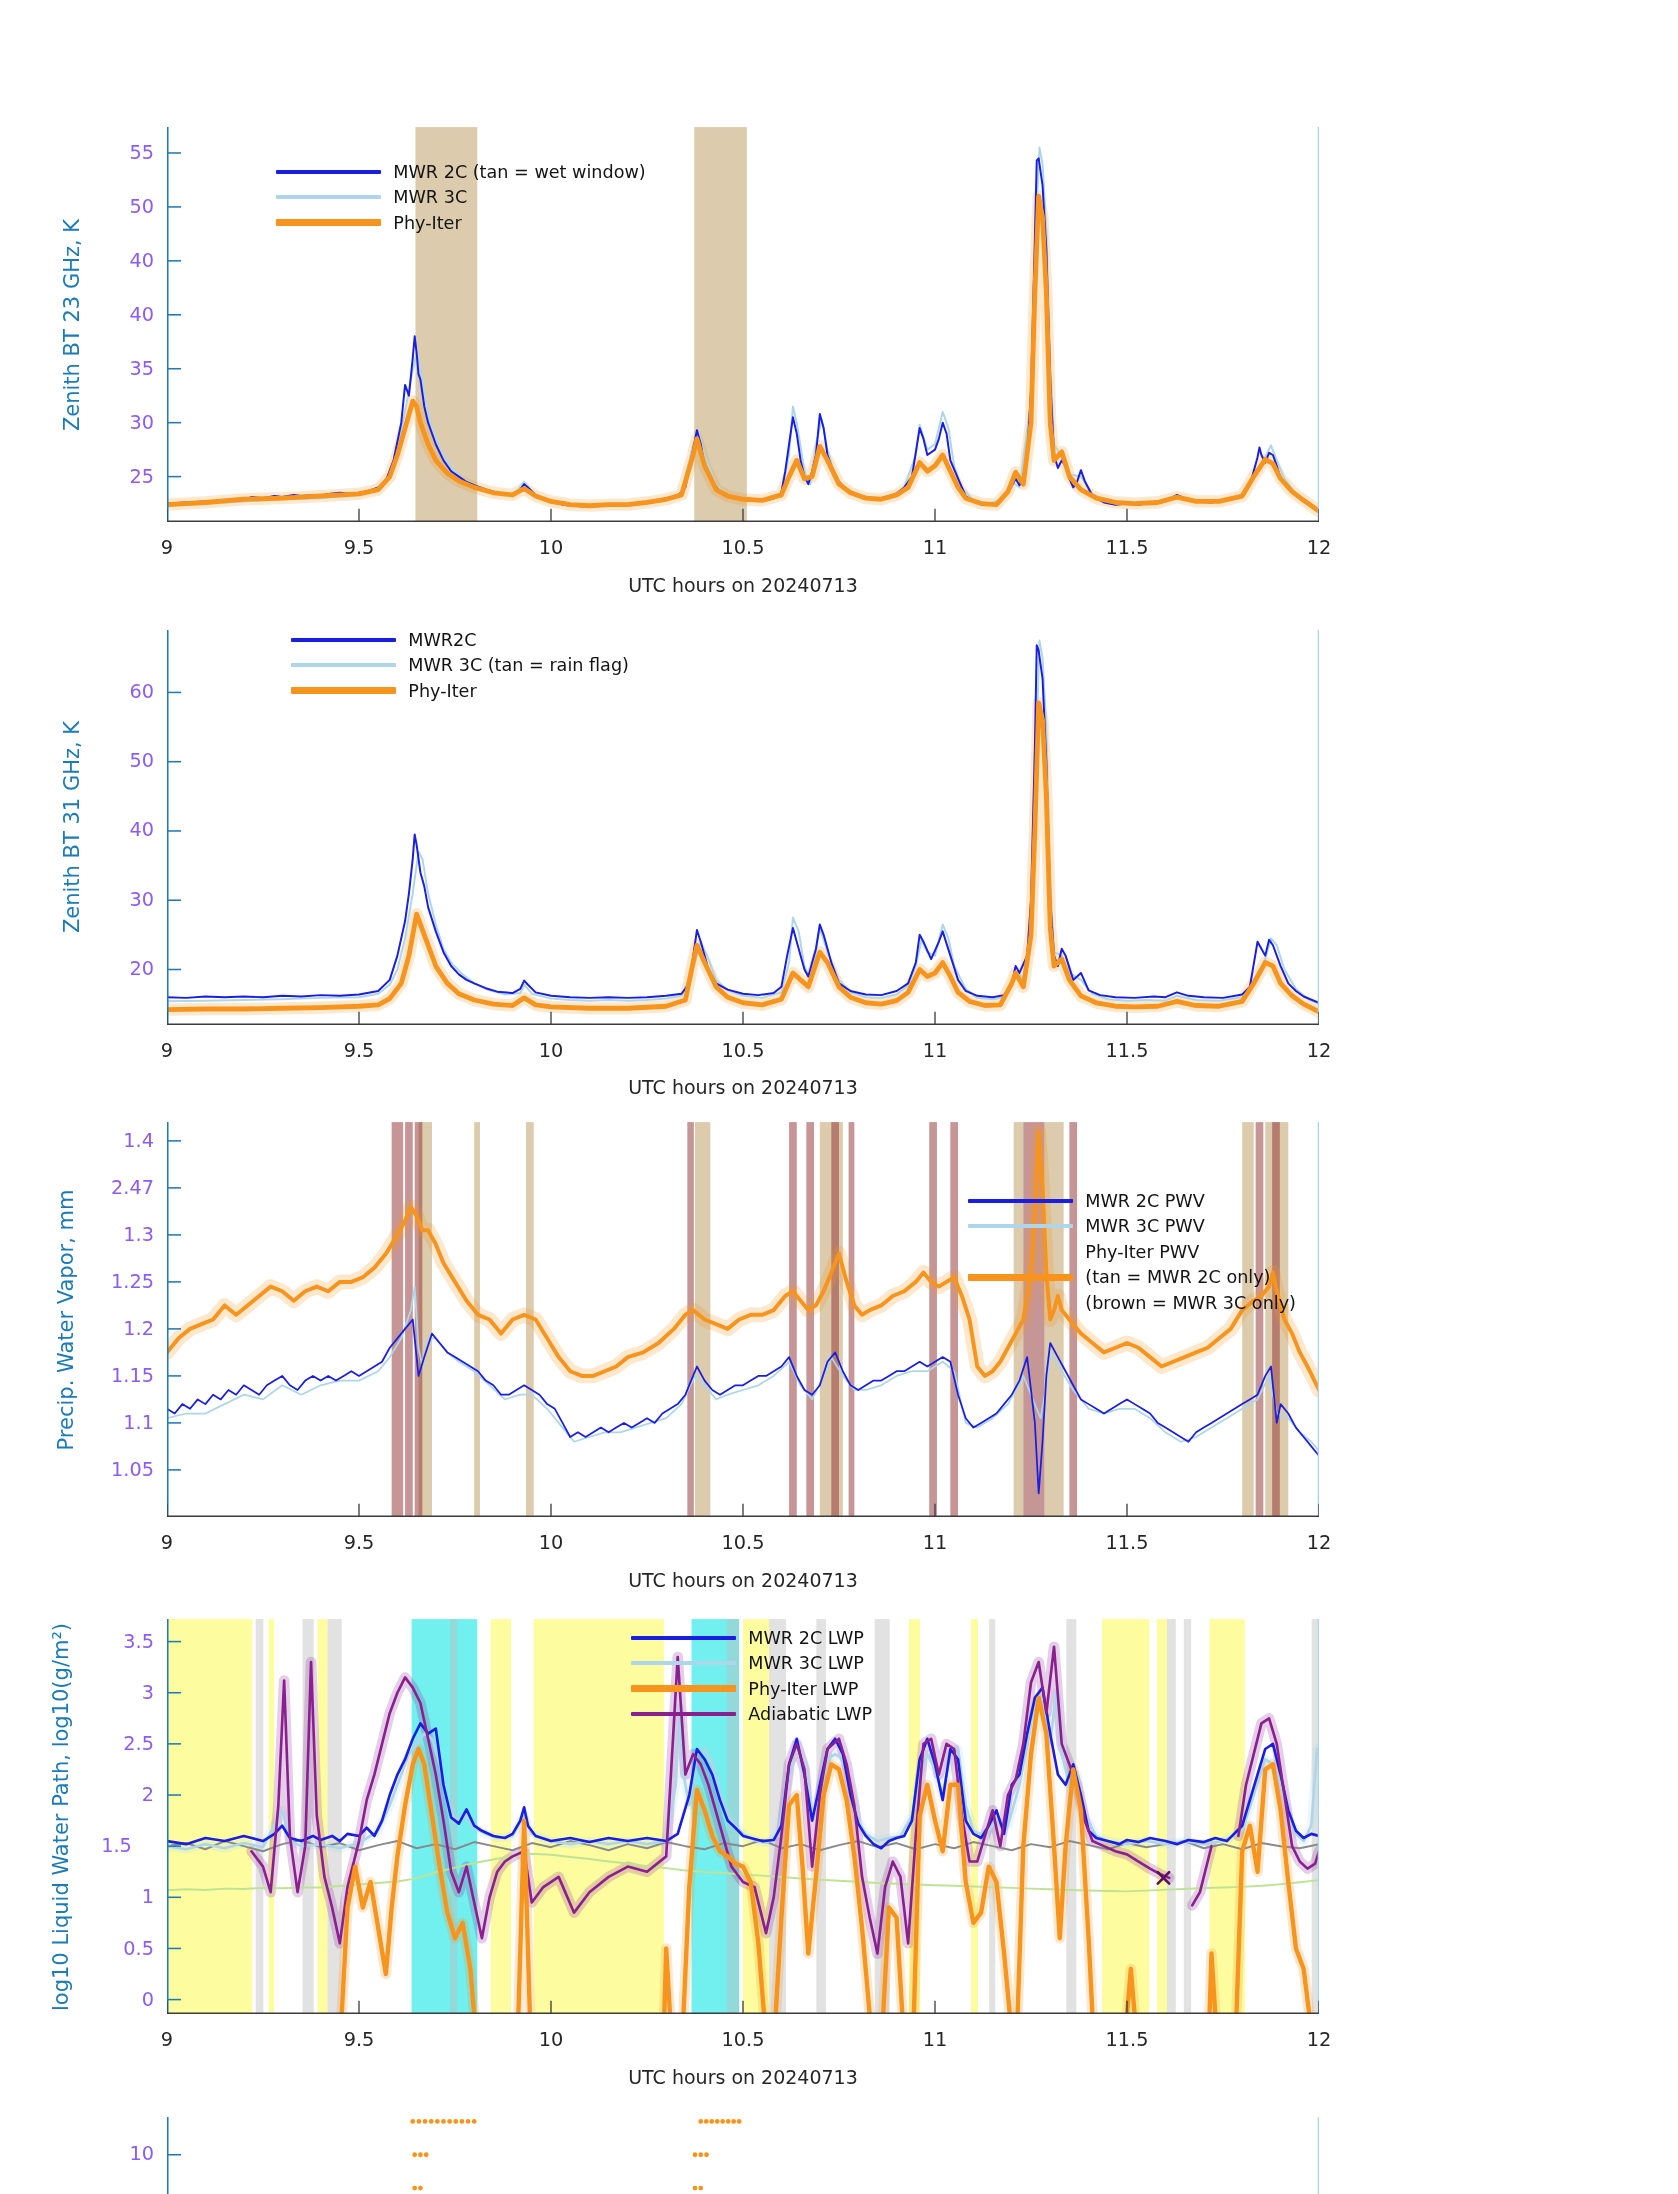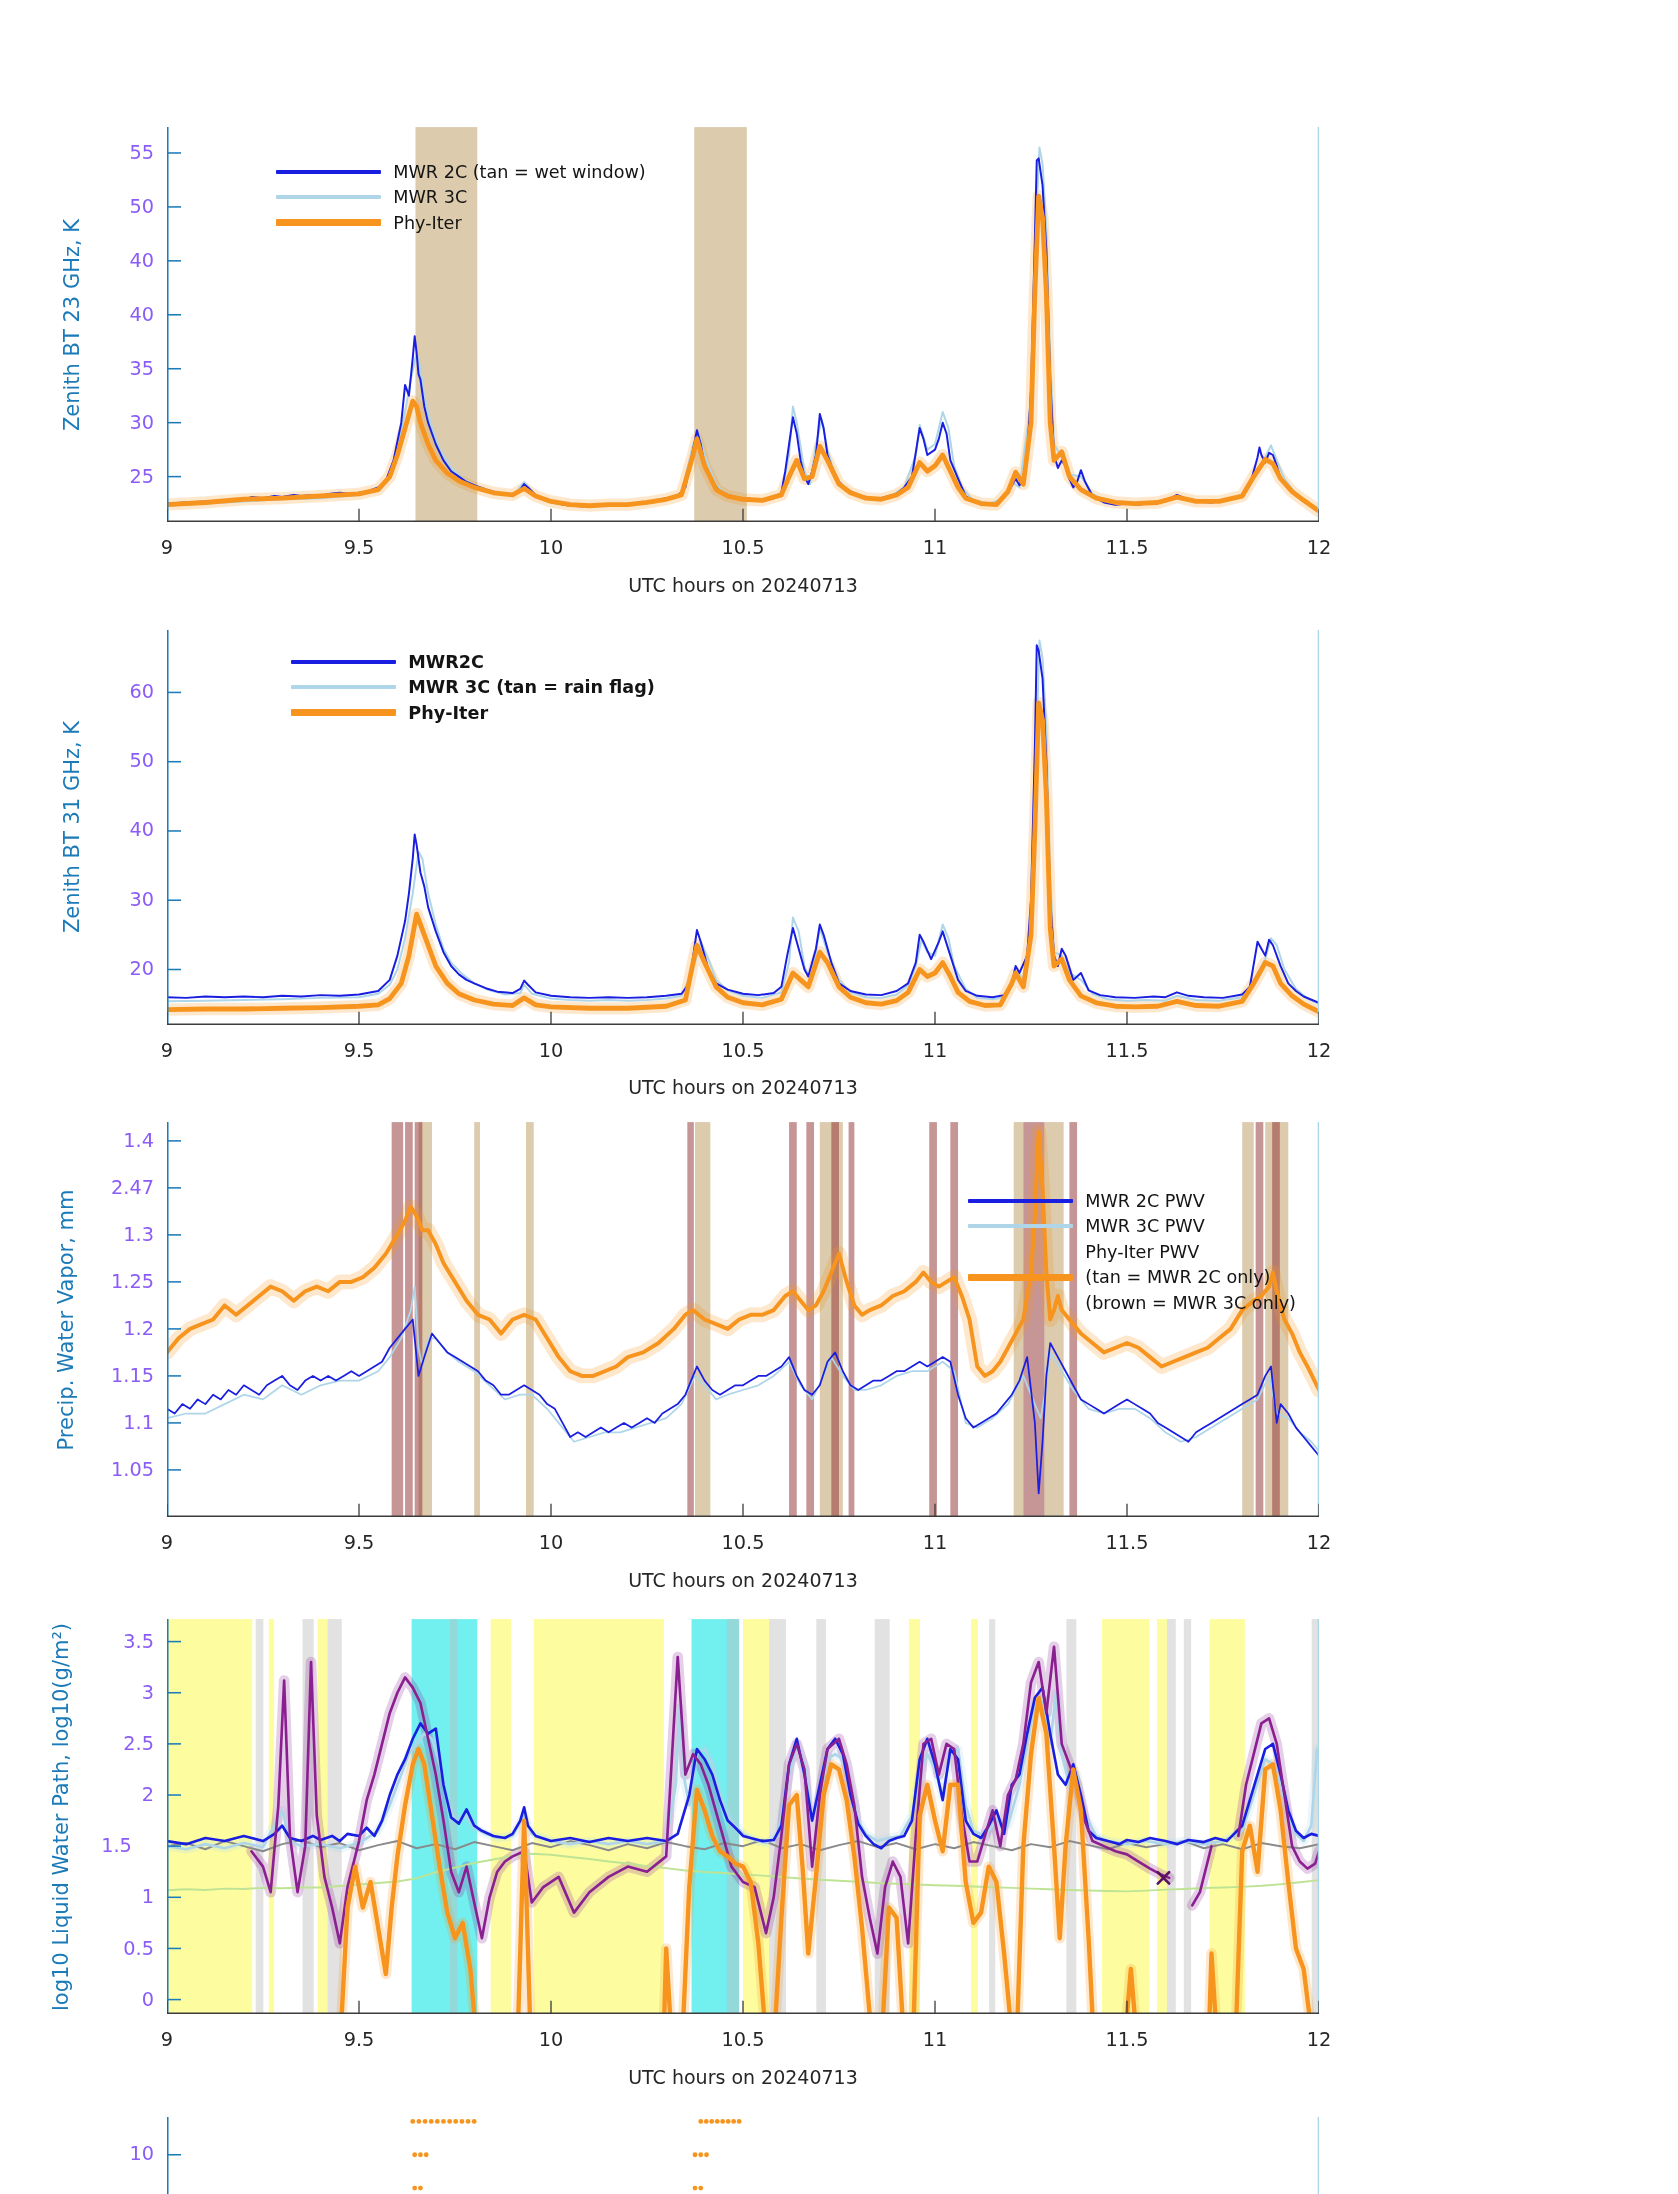--- a/index.html
+++ b/index.html
@@ -104,21 +104,21 @@
     <div class="ytick-label" style="left: 79px; top: 680px;">60</div>
     <div class="xtick-label" style="left: 132px; top: 1039px;">9</div>
     <div class="xtick-label" style="left: 324px; top: 1039px;">9.5</div>
     <div class="xtick-label" style="left: 516px; top: 1039px;">10</div>
     <div class="xtick-label" style="left: 708px; top: 1039px;">10.5</div>
     <div class="xtick-label" style="left: 900px; top: 1039px;">11</div>
     <div class="xtick-label" style="left: 1092px; top: 1039px;">11.5</div>
     <div class="xtick-label" style="left: 1284px; top: 1039px;">12</div>
     <div class="ylabel" style="left: 72px; top: 827px;">Zenith BT 31 GHz, K</div>
     <div class="xlabel" style="left: 743px; top: 1076px;">UTC hours on 20240713</div>
-    <div class="legend" style="left: 291px; top: 649px; font-weight: bold;">
+    <div class="legend" style="left: 291px; top: 627px;">
       <div class="legend-row">
         <div class="legend-swatch" style="height: 4px; background: rgb(26, 30, 224);"></div>
         <span class="legend-label">MWR2C</span>
       </div>
       <div class="legend-row">
         <div class="legend-swatch" style="height: 4px; background: rgb(174, 214, 232);"></div>
         <span class="legend-label">MWR 3C (tan = rain flag)</span>
       </div>
       <div class="legend-row">
         <div class="legend-swatch" style="height: 6.6px; background: rgb(247, 148, 30);"></div>
@@ -302,20 +302,38 @@
     <div class="ytick-label" style="left: 79px; top: 1630px;">3.5</div>
     <div class="xtick-label" style="left: 132px; top: 2028px;">9</div>
     <div class="xtick-label" style="left: 324px; top: 2028px;">9.5</div>
     <div class="xtick-label" style="left: 516px; top: 2028px;">10</div>
     <div class="xtick-label" style="left: 708px; top: 2028px;">10.5</div>
     <div class="xtick-label" style="left: 900px; top: 2028px;">11</div>
     <div class="xtick-label" style="left: 1092px; top: 2028px;">11.5</div>
     <div class="xtick-label" style="left: 1284px; top: 2028px;">12</div>
     <div class="ylabel" style="left: 61px; top: 1817px;">log10 Liquid Water Path, log10(g/m²)</div>
     <div class="xlabel" style="left: 743px; top: 2066px;">UTC hours on 20240713</div>
+    <div class="legend" style="left: 631px; top: 1625px;">
+      <div class="legend-row">
+        <div class="legend-swatch" style="height: 4px; background: rgb(26, 30, 224);"></div>
+        <span class="legend-label">MWR 2C LWP</span>
+      </div>
+      <div class="legend-row">
+        <div class="legend-swatch" style="height: 4px; background: rgb(174, 214, 232);"></div>
+        <span class="legend-label">MWR 3C LWP</span>
+      </div>
+      <div class="legend-row">
+        <div class="legend-swatch" style="height: 6.6px; background: rgb(247, 148, 30);"></div>
+        <span class="legend-label">Phy-Iter LWP</span>
+      </div>
+      <div class="legend-row">
+        <div class="legend-swatch" style="height: 4px; background: rgb(138, 32, 144);"></div>
+        <span class="legend-label">Adiabatic LWP</span>
+      </div>
+    </div>
     <svg width="1152" height="395" viewBox="0 0 2626 900" class="panel-svg" style="left: 167px; top: 2117px;">
       <circle cx="560.2133333333338" cy="9.87341772151899" r="5.5" fill="#f7941e"></circle>
       <circle cx="574.2186666666672" cy="9.87341772151899" r="5.5" fill="#f7941e"></circle>
       <circle cx="588.2240000000005" cy="9.87341772151899" r="5.5" fill="#f7941e"></circle>
       <circle cx="602.2293333333339" cy="9.87341772151899" r="5.5" fill="#f7941e"></circle>
       <circle cx="616.2346666666673" cy="9.87341772151899" r="5.5" fill="#f7941e"></circle>
       <circle cx="630.2400000000006" cy="9.87341772151899" r="5.5" fill="#f7941e"></circle>
       <circle cx="644.2453333333339" cy="9.87341772151899" r="5.5" fill="#f7941e"></circle>
       <circle cx="658.2506666666673" cy="9.87341772151899" r="5.5" fill="#f7941e"></circle>
       <circle cx="672.2560000000005" cy="9.87341772151899" r="5.5" fill="#f7941e"></circle>

